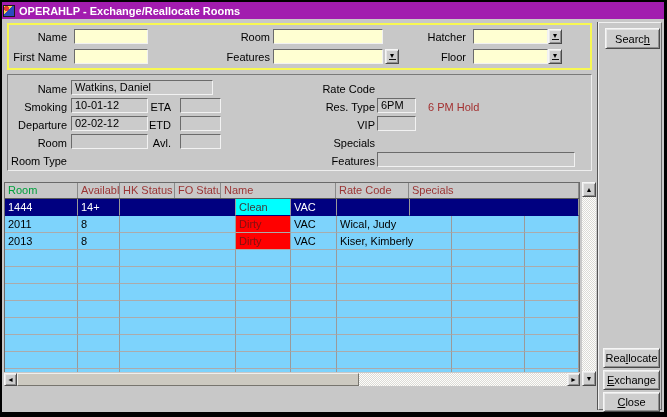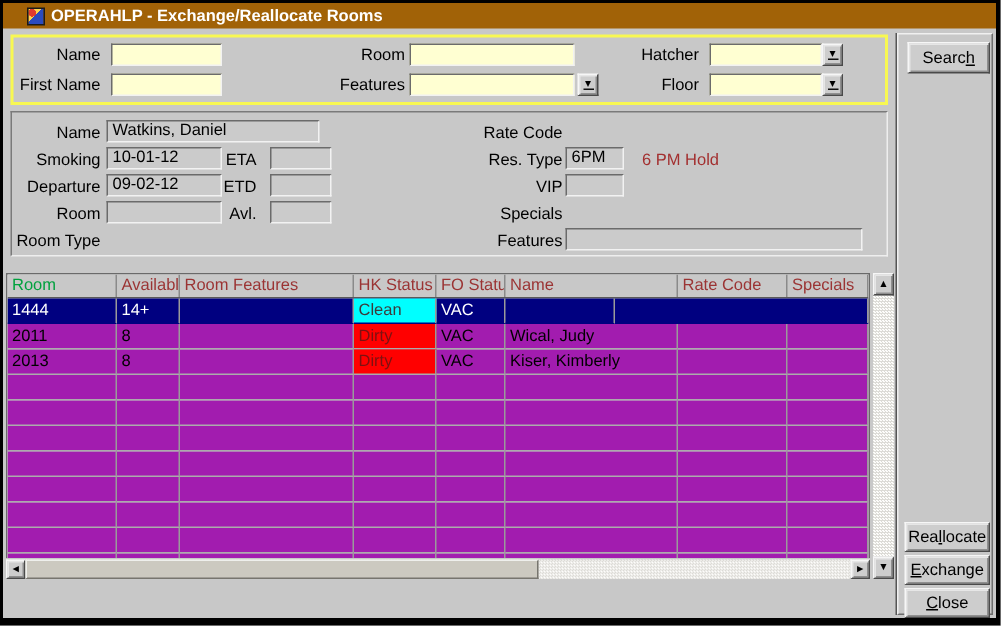--- a/index.html
+++ b/index.html
@@ -8,22 +8,22 @@
   .window {
     position: relative; width: 667px; height: 417px;
     background: #c8c8c8;
     border: solid #000; border-width: 2px 3px 5px 2px;
     font-size: 11px; color:#000; overflow: hidden;
   }
 
   
   .titlebar {
     position:absolute; left:0; top:0; width:662px; height:17px;
-    background:#a16207; color:#fff; display:flex; align-items:center;
-    padding-left:16px; gap:4px; font-weight:bold;
+    background:#a21caf; color:#fff; display:flex; align-items:center;
+    padding-left:1px; gap:4px; font-weight:bold;
   }
   .app-icon {
     width:12px; height:12px; border:1px solid #1a1a1a; flex:0 0 auto;
     background:
       radial-gradient(circle at 25% 25%, #e13b2f 0 24%, transparent 25%),
       linear-gradient(135deg, #ffd34d 0 45%, #2b4bbf 45%);
   }
 
   
   .sunken { border:1px solid; border-color:#6b6b6b #f2f2f2 #f2f2f2 #6b6b6b; }
@@ -56,21 +56,21 @@
   .note-red { position:absolute; height:15px; line-height:15px; color:#a33030; }
 
   
   .grid {
     position:absolute; left:2px; top:180px; width:576px; height:190px;
     background:#fff; overflow:hidden;
     border:1px solid #6a6a6a; border-bottom:none;
   }
   .thead { display:flex; height:16px; background:#c8c8c8; border-bottom:1px solid #5a5a5a; }
   .hcell { padding-left:3px; line-height:15px; border-right:1px solid #8a8a8a; overflow:hidden; white-space:nowrap; }
-  .trow { display:flex; height:17px; background:#a21caf; }
+  .trow { display:flex; height:17px; background:#7dd3fc; }
   .tcell { padding-left:3px; line-height:16px; border-right:1px solid #9a9a9a;
            border-bottom:1px solid #ababab; overflow:hidden; white-space:nowrap; }
   .c0{width:73px;} .c1{width:42px;} .c2{width:116px;} .c3{width:55px;}
   .c4{width:46px;} .c5{width:115px;} .c6{width:73px;} .c7{flex:1;}
 
   
   .dither { background-image: conic-gradient(#fdfdfb 25%, #dcdbd6 0 50%, #fdfdfb 0 75%, #dcdbd6 0);
             background-size: 2px 2px; }
   .hscroll { position:absolute; left:2px; top:371px; width:576px; height:13px; }
   .hs-arrow { position:absolute; top:0; width:13px; height:13px; font-size:7px; }
@@ -140,21 +140,21 @@
   <div class="detail-panel">
     <span class="lbl" style="left:0;top:7px;width:59px">Name</span>
     <div class="field-g sunken" style="left:63px;top:5px;width:142px">Watkins, Daniel</div>
 
     <span class="lbl" style="left:0;top:25px;width:59px">Smoking</span>
     <div class="field-g sunken" style="left:63px;top:23px;width:77px">10-01-12</div>
     <span class="lbl" style="left:115px;top:25px;width:48px">ETA</span>
     <div class="field-g sunken" style="left:172px;top:23px;width:41px"></div>
 
     <span class="lbl" style="left:0;top:43px;width:59px">Departure</span>
-    <div class="field-g sunken" style="left:63px;top:41px;width:77px">09-02-12</div>
+    <div class="field-g sunken" style="left:63px;top:41px;width:77px">02-02-12</div>
     <span class="lbl" style="left:115px;top:43px;width:48px">ETD</span>
     <div class="field-g sunken" style="left:172px;top:41px;width:41px"></div>
 
     <span class="lbl" style="left:0;top:61px;width:59px">Room</span>
     <div class="field-g sunken" style="left:63px;top:59px;width:77px"></div>
     <span class="lbl" style="left:115px;top:61px;width:48px">Avl.</span>
     <div class="field-g sunken" style="left:172px;top:59px;width:41px"></div>
 
     <span class="lbl" style="left:0;top:79px;width:59px">Room Type</span>
 
@@ -170,21 +170,20 @@
     <span class="lbl" style="left:290px;top:61px;width:77px">Specials</span>
 
     <span class="lbl" style="left:290px;top:79px;width:77px">Features</span>
     <div class="field-g sunken" style="left:369px;top:77px;width:198px"></div>
   </div>
 
   <div class="grid">
     <div class="thead">
         <div class="hcell c0" style="color: rgb(0, 161, 62);">Room</div>
         <div class="hcell c1" style="color: rgb(155, 52, 52);">Available</div>
-        <div class="hcell c2" style="color: rgb(155, 52, 52);">Room Features</div>
         <div class="hcell c3" style="color: rgb(155, 52, 52);">HK Status</div>
         <div class="hcell c4" style="color: rgb(155, 52, 52);">FO Status</div>
         <div class="hcell c5" style="color: rgb(155, 52, 52);">Name</div>
         <div class="hcell c6" style="color: rgb(155, 52, 52);">Rate Code</div>
         <div class="hcell c7" style="color: rgb(155, 52, 52);">Specials</div>
       </div>
     <div>
         <div class="trow" style="background: rgb(0, 0, 128); color: rgb(255, 255, 255);">
           <div class="tcell c0" style="background: transparent; border-bottom-color: rgb(0, 0, 128);">1444</div>
           <div class="tcell c1" style="background: transparent; border-bottom-color: rgb(0, 0, 128);">14+</div>

